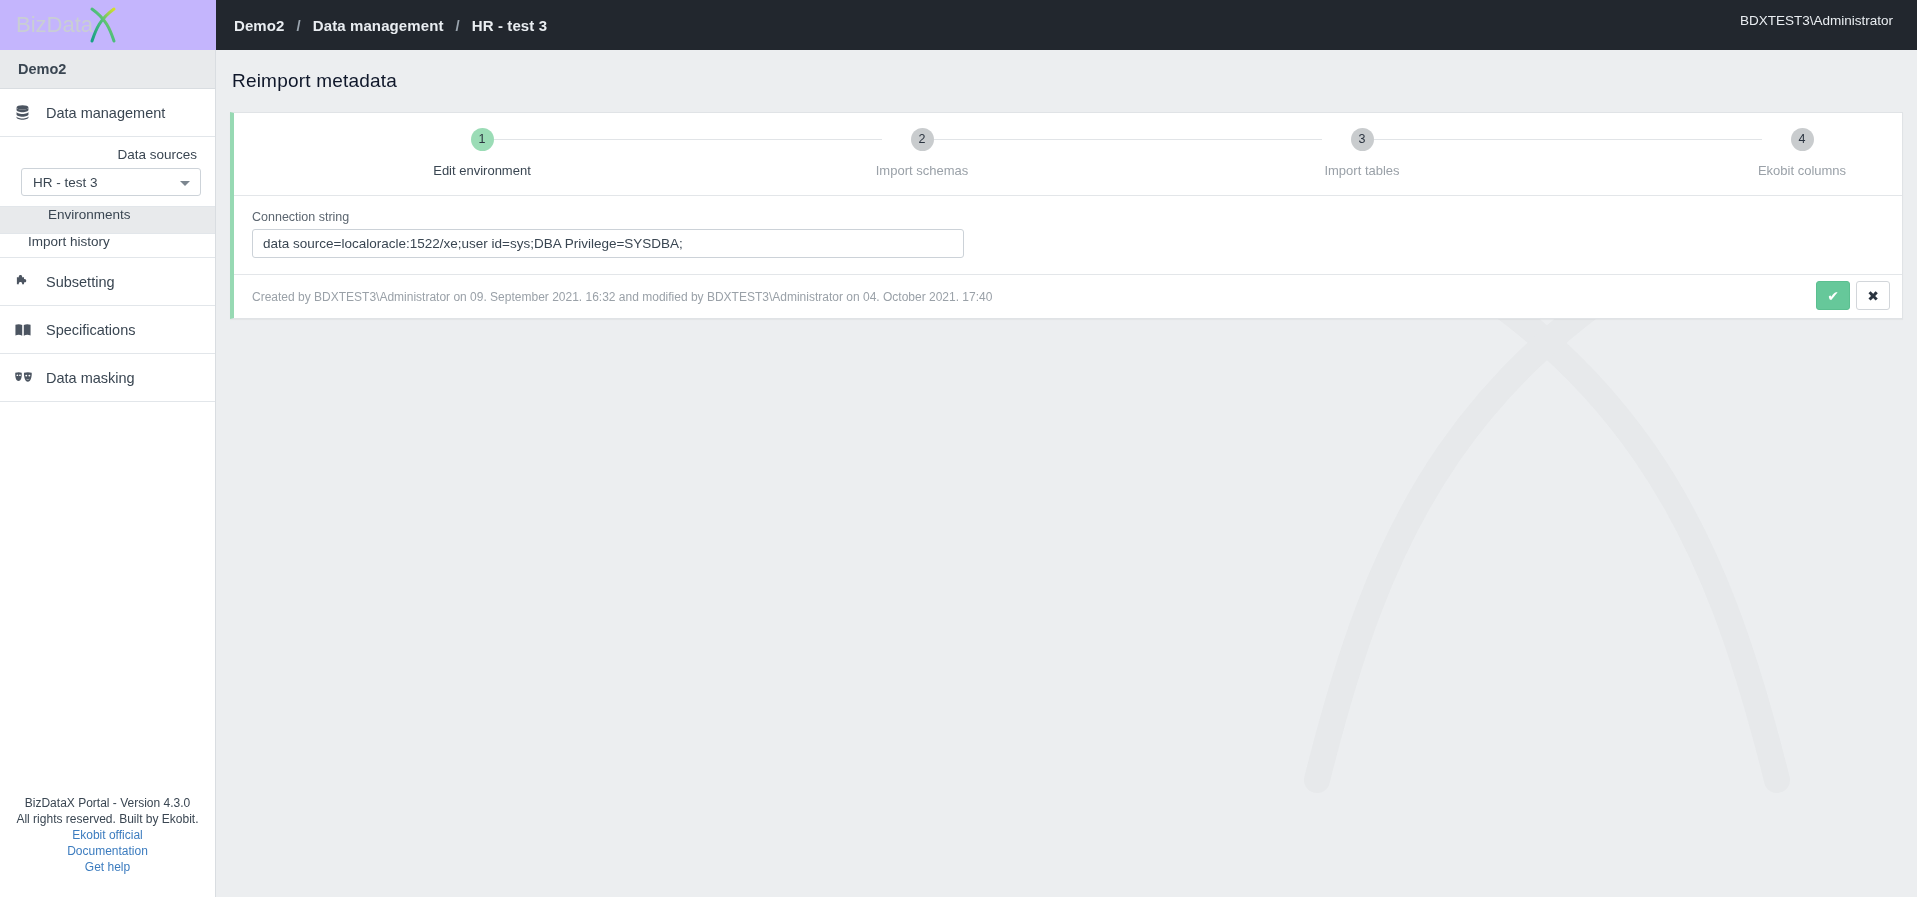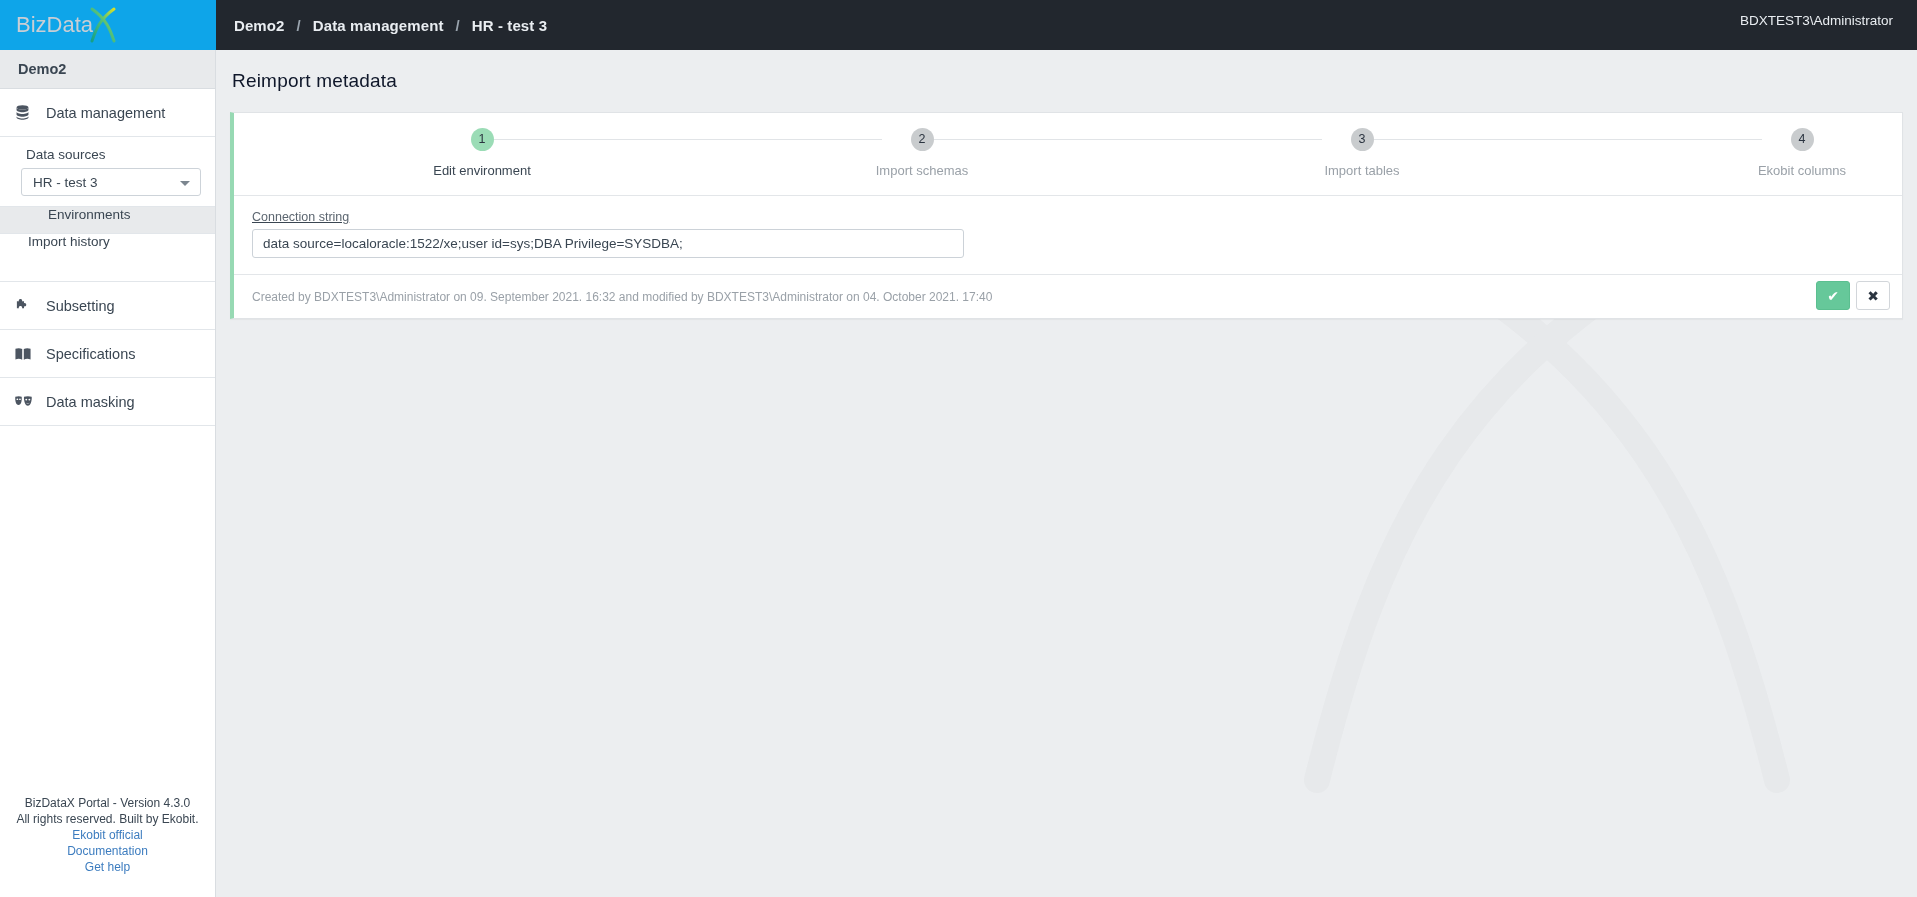--- a/index.html
+++ b/index.html
@@ -19,21 +19,21 @@
   
   .topbar {
     position: absolute; top: 0; left: 0;
     width: 1917px; height: 50px;
     background: #22272e;
     display: flex; align-items: center;
   }
   .logo-box {
     width: 216px; height: 50px;
     display: flex; align-items: center; padding-left: 14px;
-    background: #0ea5e9;
+    background: #c4b5fd;
   }
   .logo-svg { display: block; }
   .breadcrumb {
     display: flex; align-items: center;
     margin-left: 18px;
     font-size: 15px; font-weight: bold;
     color: #e9edf1;
     letter-spacing: .1px;
   }
   .crumb { cursor: pointer; white-space: nowrap; }
@@ -70,20 +70,21 @@
     display: inline-flex; align-items: center; justify-content: flex-start;
     margin-right: 6px; color: #4c5561;
   }
   .side-sub {
     padding: 0 18px 10px 18px;
     border-bottom: 1px solid #e2e6ea;
   }
   .side-sub-label {
     font-size: 13.5px; color: #3a4652;
     padding: 10px 0 6px 8px;
+    text-align: right;
   }
   .select-box {
     position: relative;
     height: 28px; width: 180px; margin-left: 3px;
     border: 1px solid #cdd3d9; border-radius: 3px;
     background: #fff;
     display: flex; align-items: center;
     padding-left: 11px;
     font-size: 13.5px; color: #3a4652;
     cursor: pointer;
@@ -96,21 +97,21 @@
     border-top: 5px solid #7c868f;
   }
   .side-link {
     height: 27px; display: flex; 
     padding-left: 36px;
     font-size: 13.5px; color: #3a4652;
     border-bottom: 1px solid #e2e6ea;
     cursor: pointer;
   }
   .side-link.active { background: #e8eaec; padding-left: 48px; }
-  .side-link.plain { padding-left: 28px; height: 48px; }
+  .side-link.plain { padding-left: 28px; height: 24px; }
 
   
   .side-footer {
     position: absolute; bottom: 0; left: 0;
     width: 215px;
     padding-bottom: 22px;
     text-align: center;
     font-size: 12px; color: #3a4652; line-height: 16px;
   }
   .side-footer a {
@@ -169,21 +170,21 @@
     margin-top: 12px;
     font-size: 13px; color: #9aa1a8; white-space: nowrap;
   }
   .step.active .step-label { color: #3a4652; }
   .step-line {
     position: absolute; top: 26px; height: 1px;
     background: #e1e4e7; z-index: 1;
   }
 
   
-  .form-area { padding: 14px 8px 16px 18px; border-bottom: 1px solid #e3e6e9; text-decoration: underline; }
+  .form-area { padding: 14px 8px 16px 18px; border-bottom: 1px solid #e3e6e9; }
   .field-label { font-size: 12.5px; color: #5c6670; margin-bottom: 5px; }
   .text-input {
     width: 712px; height: 29px;
     border: 1px solid #ccd2d8; border-radius: 3px;
     background: #fff;
     padding: 0 10px;
     font-family: "Liberation Sans", sans-serif;
     font-size: 13.5px; color: #3a4652;
     outline: none;
   }

